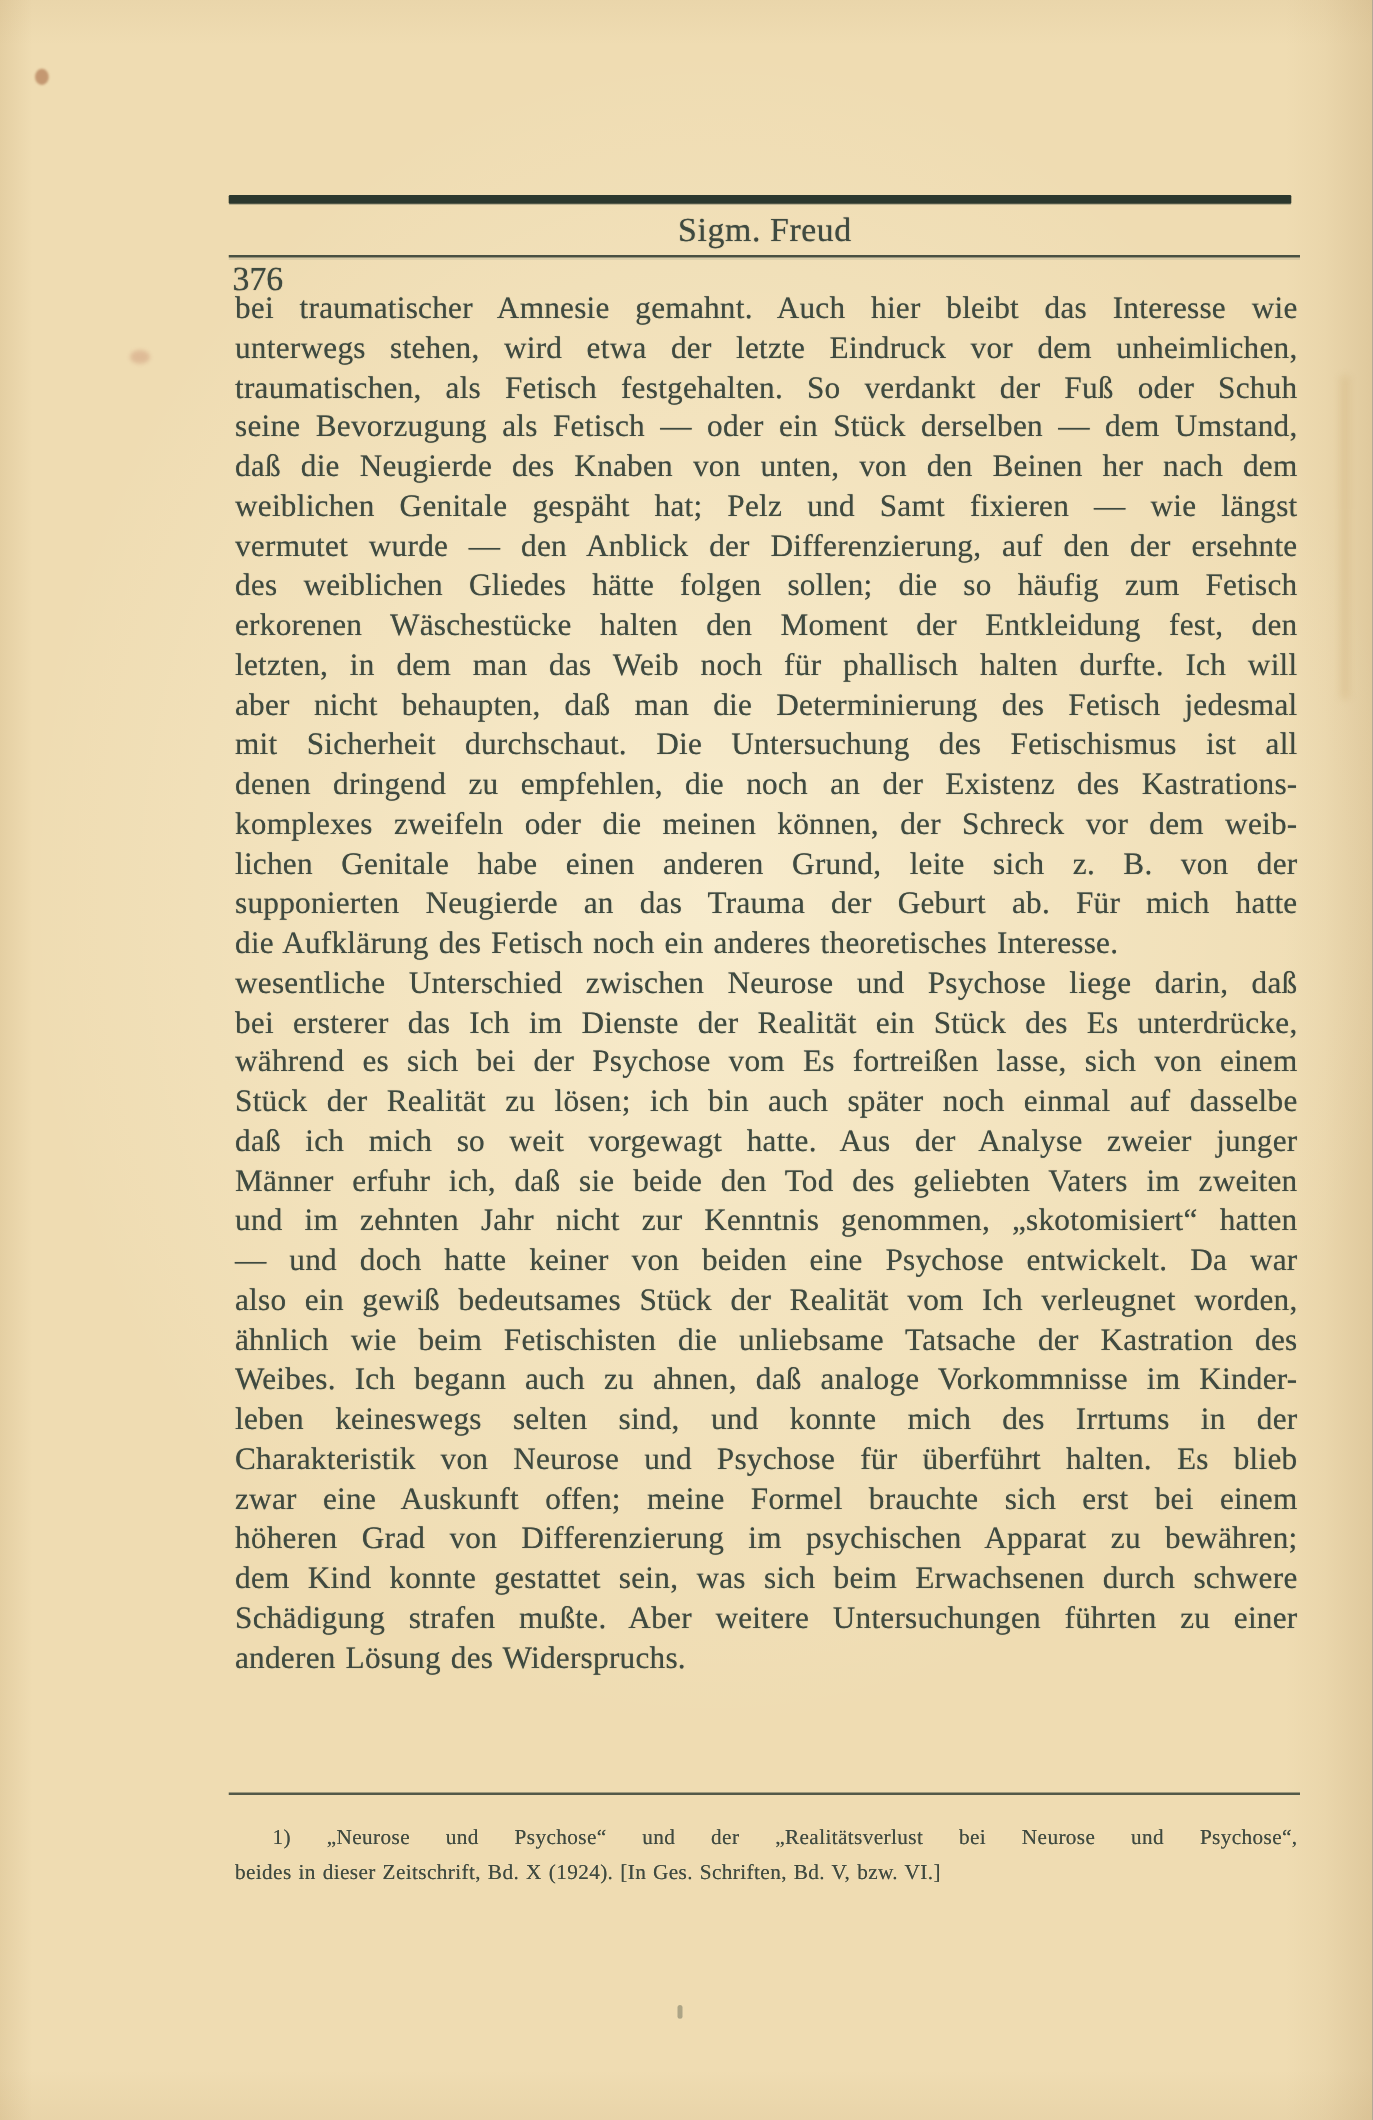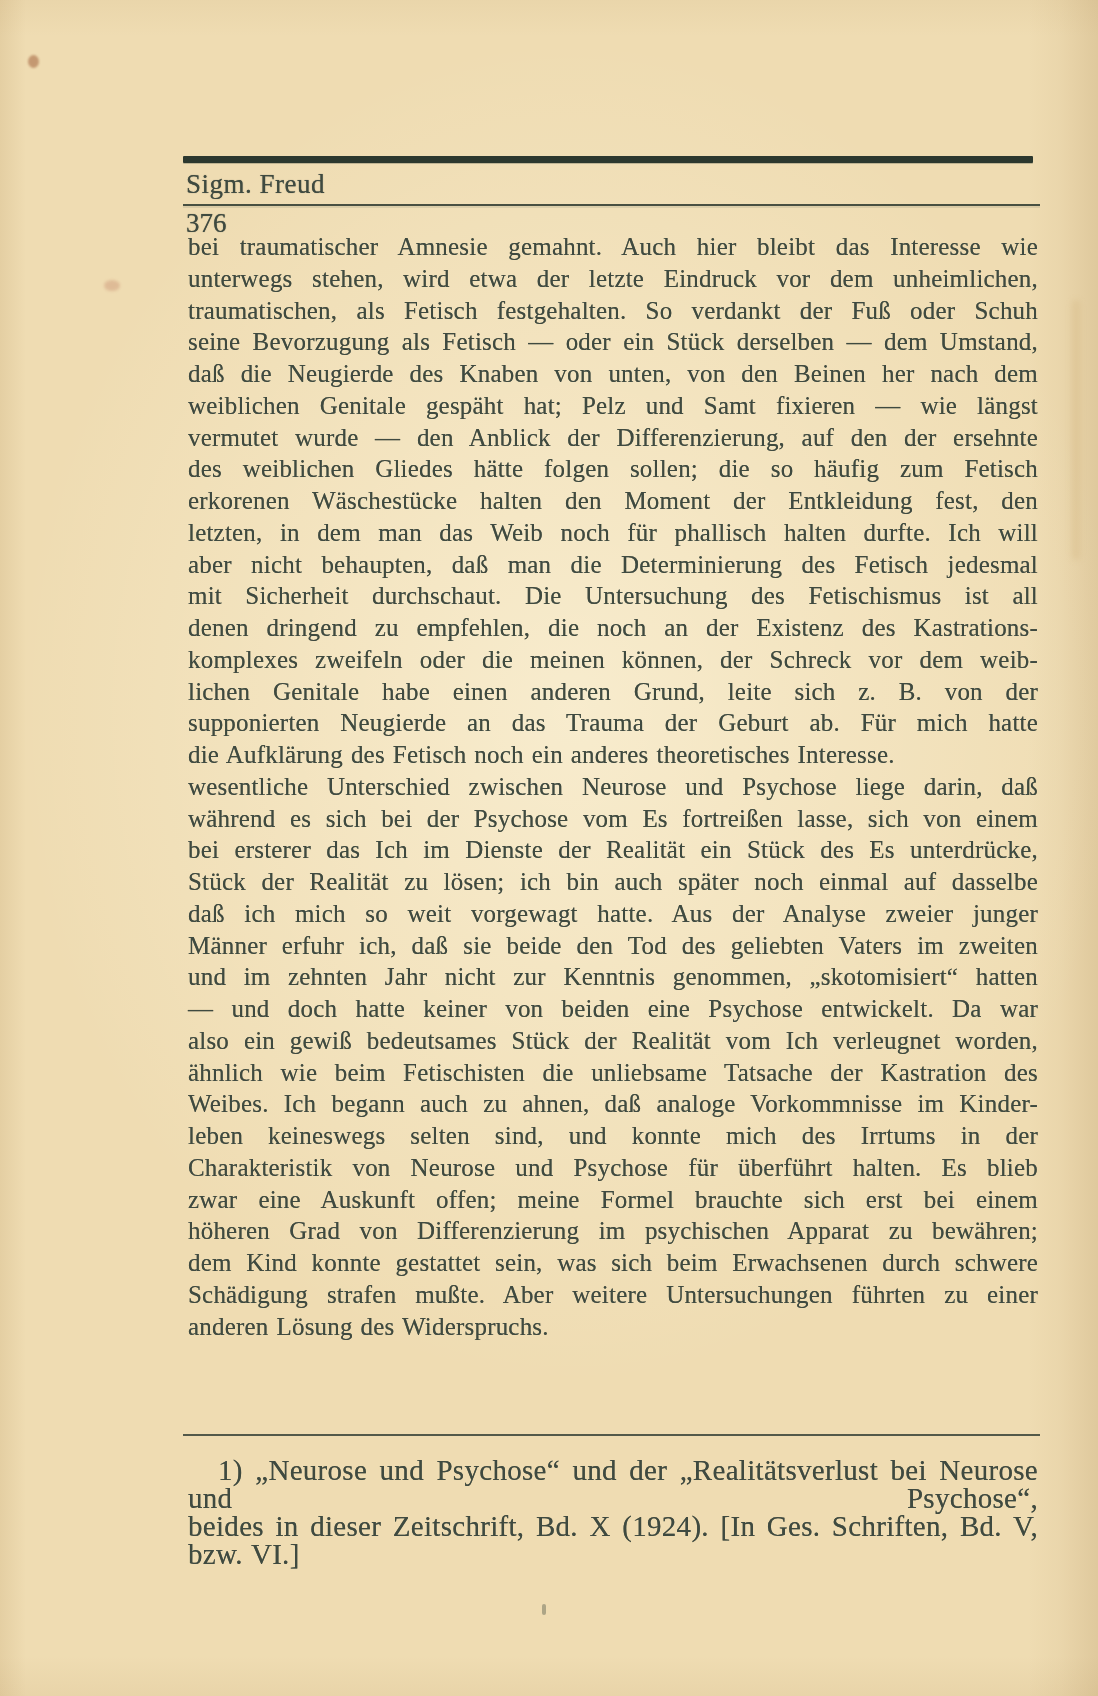--- a/index.html
+++ b/index.html
@@ -30,33 +30,33 @@
     box-shadow:0 1px 0 rgba(44,56,46,.25);}
   .rule-thin{left:183px;top:204px;width:857px;height:2px;opacity:.85;
     box-shadow:0 2px 0 rgba(44,56,46,.12);}
   .rule-footnote{left:183px;top:1434px;width:857px;height:2px;opacity:.8;}
   .header-row{
     position:absolute;left:186px;top:168px;width:852px;height:32px;
     font-size:27px;line-height:32px;
     text-shadow:0 0 .8px rgba(54,64,54,.8);
   }
   .page-number{position:absolute;left:0;top:0;margin-top:39px;}
-  .running-title{position:absolute;left:0;top:0;width:100%;letter-spacing:.5px;}
+  .running-title{position:absolute;left:0;top:0;width:100%;text-align:center;letter-spacing:.5px;}
   .body-text{
     position:absolute;left:188px;top:231px;width:850px;
     font-size:25px;line-height:31.75px;
     letter-spacing:.2px;word-spacing:1.5px;
     text-shadow:0 0 .6px rgba(56,66,56,.65);
   }
   .line{text-align:justify;text-align-last:justify;white-space:normal;}
   .line.last{text-align-last:left;}
   .line.indent{text-indent:30px;}
   .footnote{
     position:absolute;left:188px;top:1456px;width:850px;
-    font-size:29px;line-height:28px;
+    font-size:17px;line-height:28px;
     letter-spacing:.3px;word-spacing:1px;
     text-shadow:0 0 .5px rgba(56,66,56,.7);
   }
   .fn-line{text-align:justify;text-align-last:justify;}
   .fn-line.last{text-align-last:left;}
   .fn-line.indent{text-indent:30px;}
   .speck{position:absolute;border-radius:50%;}
   .speck-1{left:28px;top:55px;width:11px;height:13px;background:#9a5632;opacity:.5;filter:blur(1px);}
   .speck-2{left:104px;top:280px;width:16px;height:11px;background:#c4876b;opacity:.38;filter:blur(1.6px);}
   .speck-3{left:542px;top:1604px;width:4px;height:11px;background:#6d6f5c;opacity:.5;filter:blur(.5px);border-radius:2px;}
@@ -92,22 +92,22 @@
       <div class="line">erkorenen Wäschestücke halten den Moment der Entkleidung fest, den</div>
       <div class="line">letzten, in dem man das Weib noch für phallisch halten durfte. Ich will</div>
       <div class="line">aber nicht behaupten, daß man die Determinierung des Fetisch jedesmal</div>
       <div class="line">mit Sicherheit durchschaut. Die Untersuchung des Fetischismus ist all</div>
       <div class="line">denen dringend zu empfehlen, die noch an der Existenz des Kastrations-</div>
       <div class="line">komplexes zweifeln oder die meinen können, der Schreck vor dem weib-</div>
       <div class="line">lichen Genitale habe einen anderen Grund, leite sich z. B. von der</div>
       <div class="line">supponierten Neugierde an das Trauma der Geburt ab. Für mich hatte</div>
       <div class="line last">die Aufklärung des Fetisch noch ein anderes theoretisches Interesse.</div>
       <div class="line">wesentliche Unterschied zwischen Neurose und Psychose liege darin, daß</div>
+      <div class="line">bei ersterer das Ich im Dienste der Realität ein Stück des Es unterdrücke,</div>
       <div class="line">während es sich bei der Psychose vom Es fortreißen lasse, sich von einem</div>
-      <div class="line">bei ersterer das Ich im Dienste der Realität ein Stück des Es unterdrücke,</div>
       <div class="line">Stück der Realität zu lösen; ich bin auch später noch einmal auf dasselbe</div>
       <div class="line">daß ich mich so weit vorgewagt hatte. Aus der Analyse zweier junger</div>
       <div class="line">Männer erfuhr ich, daß sie beide den Tod des geliebten Vaters im zweiten</div>
       <div class="line">und im zehnten Jahr nicht zur Kenntnis genommen, „skotomisiert“ hatten</div>
       <div class="line">— und doch hatte keiner von beiden eine Psychose entwickelt. Da war</div>
       <div class="line">also ein gewiß bedeutsames Stück der Realität vom Ich verleugnet worden,</div>
       <div class="line">ähnlich wie beim Fetischisten die unliebsame Tatsache der Kastration des</div>
       <div class="line">Weibes. Ich begann auch zu ahnen, daß analoge Vorkommnisse im Kinder-</div>
       <div class="line">leben keineswegs selten sind, und konnte mich des Irrtums in der</div>
       <div class="line">Charakteristik von Neurose und Psychose für überführt halten. Es blieb</div>

